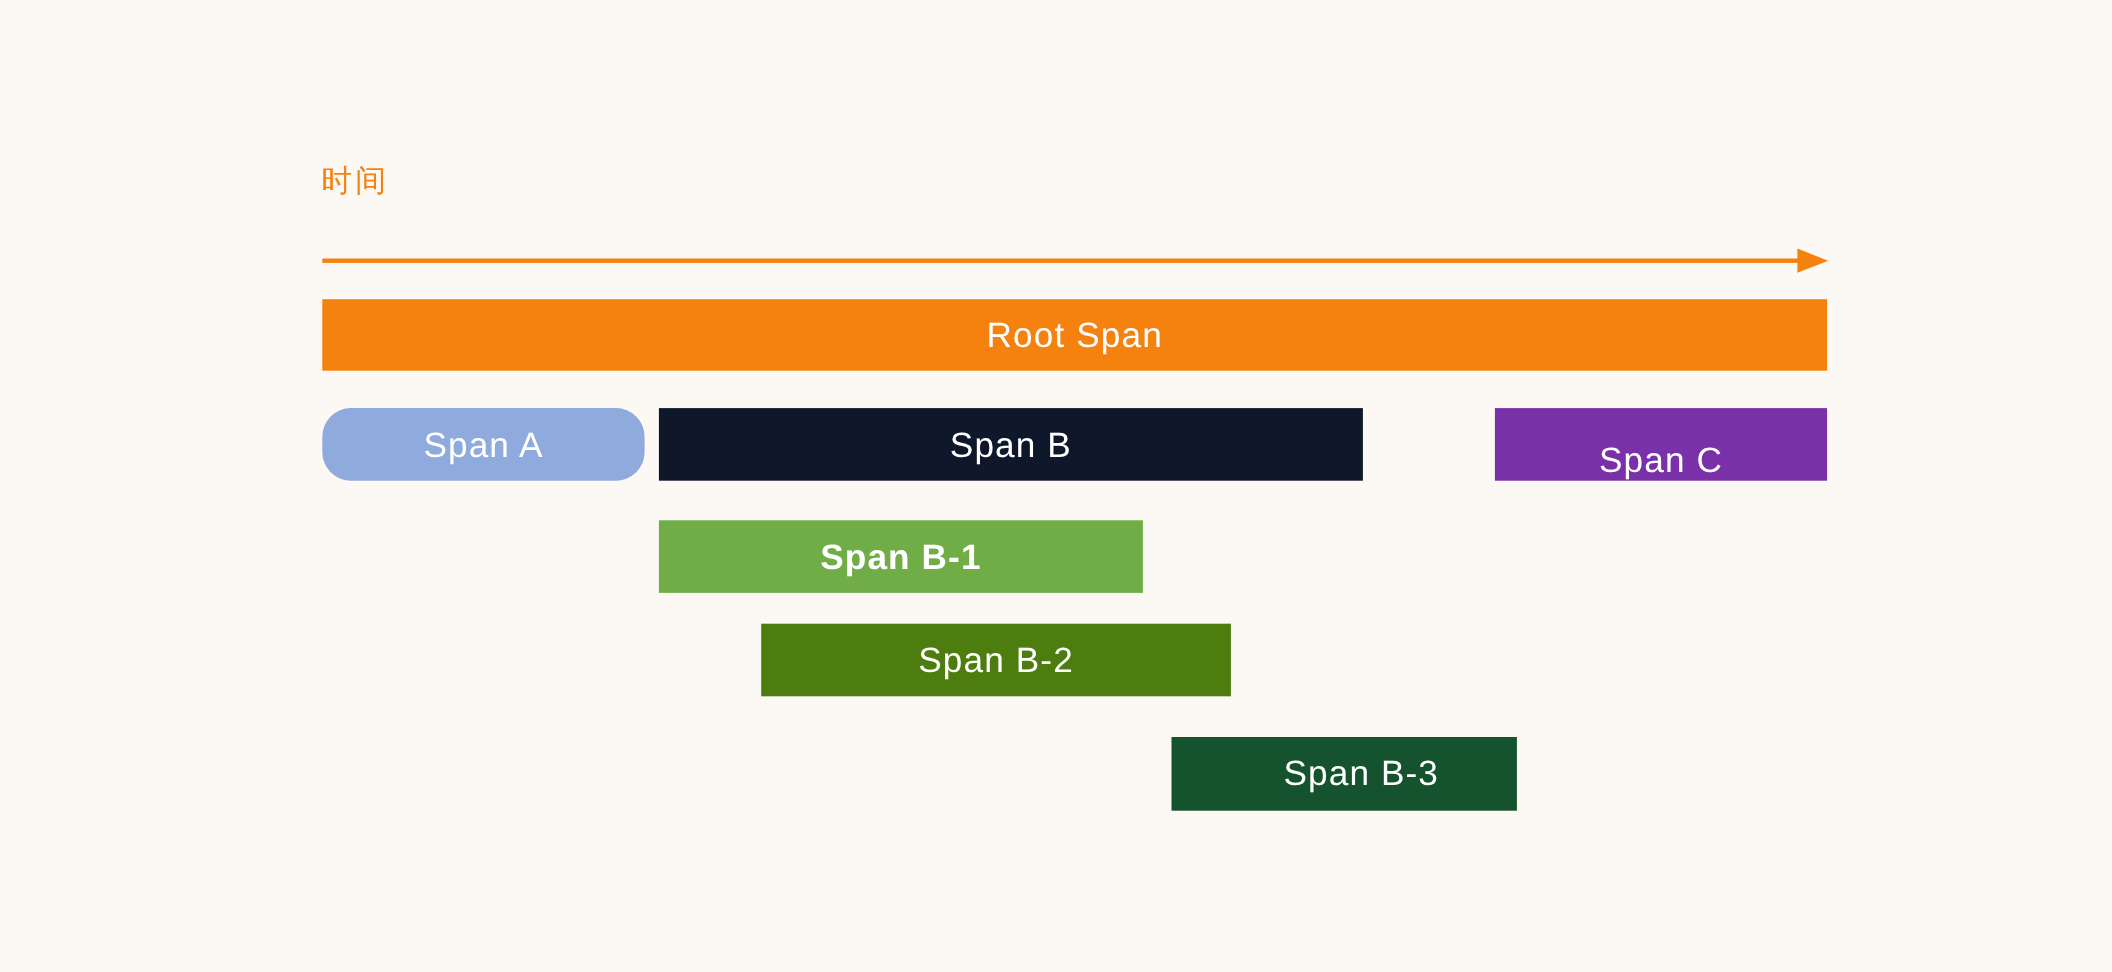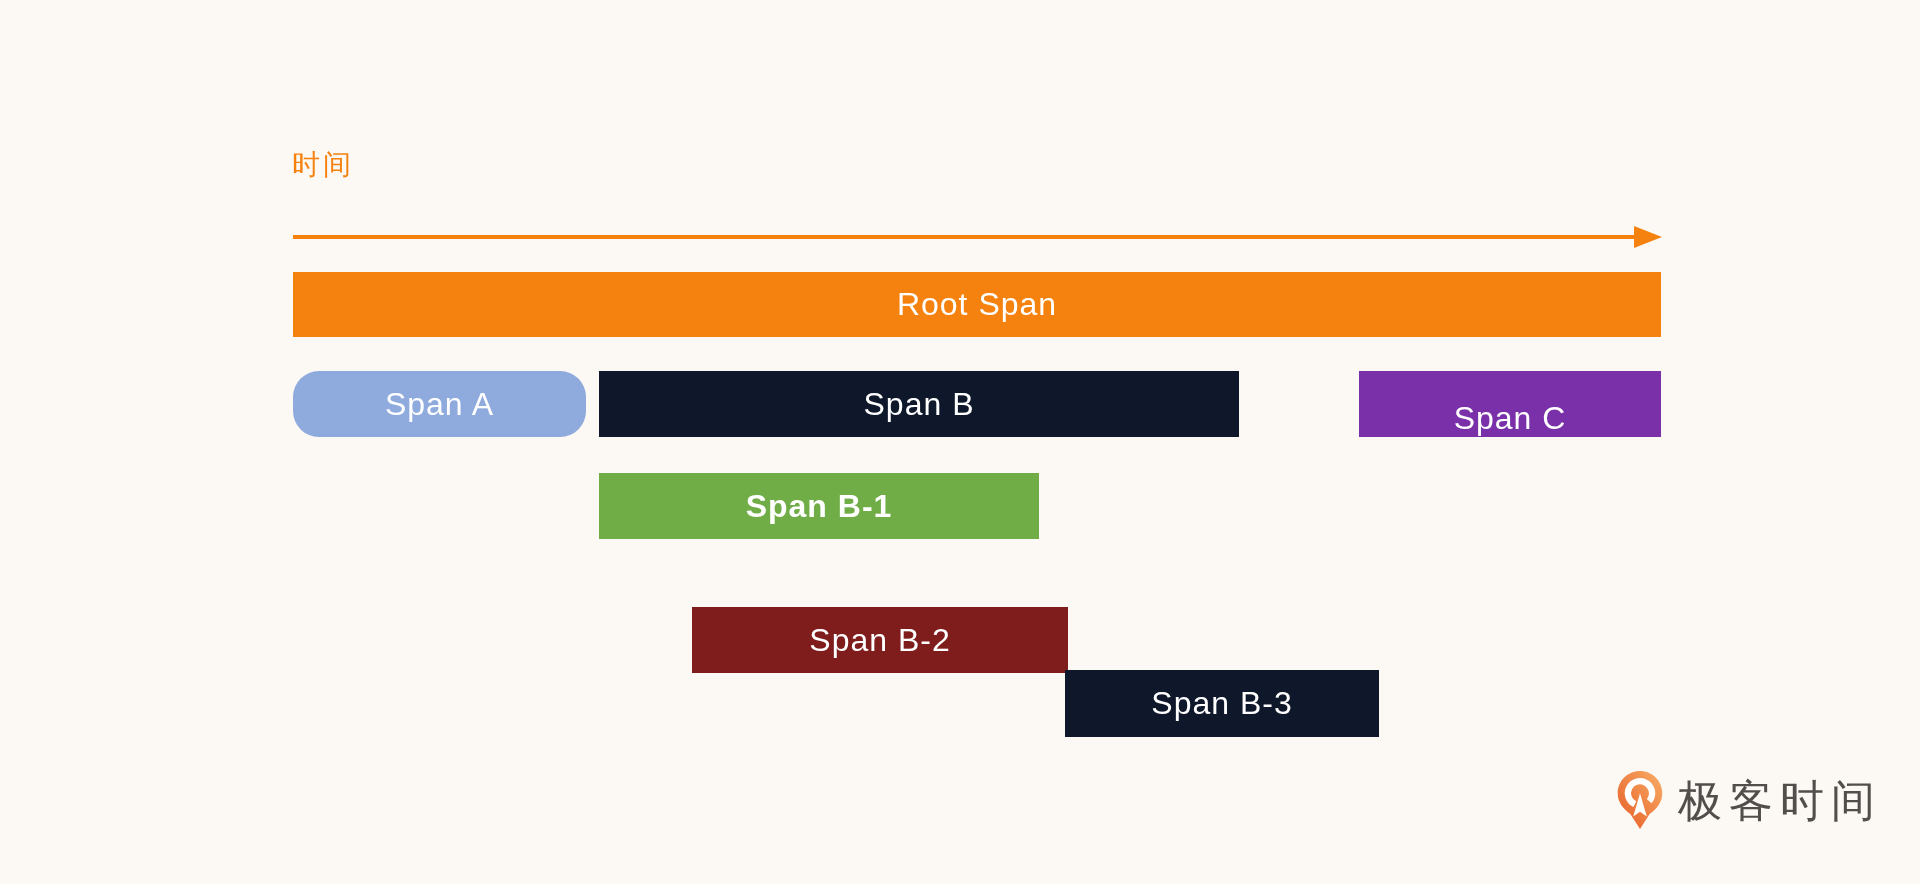--- a/index.html
+++ b/index.html
@@ -87,36 +87,22 @@
       </div>
       <div class="bar" style="left: 599px; top: 371px; width: 640px; height: 66px; background: #0f172a;">
         <span>Span B</span>
       </div>
       <div class="bar" style="left: 1359px; top: 371px; width: 302px; height: 66px; background: rgb(122, 48, 168); align-items: flex-end;">
         <span>Span C</span>
       </div>
       <div class="bar" style="left: 599px; top: 473px; width: 440px; height: 66px; background: rgb(112, 173, 71); font-weight: bold;">
         <span>Span B-1</span>
       </div>
-      <div class="bar" style="left: 692px; top: 567px; width: 376px; height: 66px; background: #7f1d1d; margin-top: 40px;">
+      <div class="bar" style="left: 692px; top: 567px; width: 427px; height: 66px; background: #4d7c0f;">
         <span>Span B-2</span>
       </div>
-      <div class="bar" style="left: 1065px; top: 670px; width: 314px; height: 67px; background: #0f172a;">
+      <div class="bar" style="left: 1065px; top: 670px; width: 283px; height: 67px; background: #14532d; padding-left: 31px;">
         <span>Span B-3</span>
       </div>
     </div>
 
-  <div class="logo">
-    <svg width="48" height="62" viewBox="0 0 48 64">
-      <defs>
-        <linearGradient id="gt-grad" x1="0" y1="1" x2="1" y2="0">
-          <stop offset="0" stop-color="#E55B25"></stop>
-          <stop offset="1" stop-color="#F9AE67"></stop>
-        </linearGradient>
-      </defs>
-      <path d="M24 1 C36.7 1 47 11.3 47 24 C47 33 41.5 40 34 45.5 L24 61 L14 45.5 C6.5 40 1 33 1 24 C1 11.3 11.3 1 24 1 Z" fill="url(#gt-grad)"></path>
-      <circle cx="24" cy="24" r="12.5" fill="none" stroke="#FFFFFF" stroke-width="6.5" stroke-dasharray="62 17" transform="rotate(115 24 24)"></circle>
-      <path d="M24 24 L17 48 L24 43 L31 48 Z" fill="#FFFFFF"></path>
-    </svg>
-    <span class="logo-text" style="color: rgb(82, 78, 75);">极客时间</span>
-  </div>
 
 </div>
 
 </body></html>

